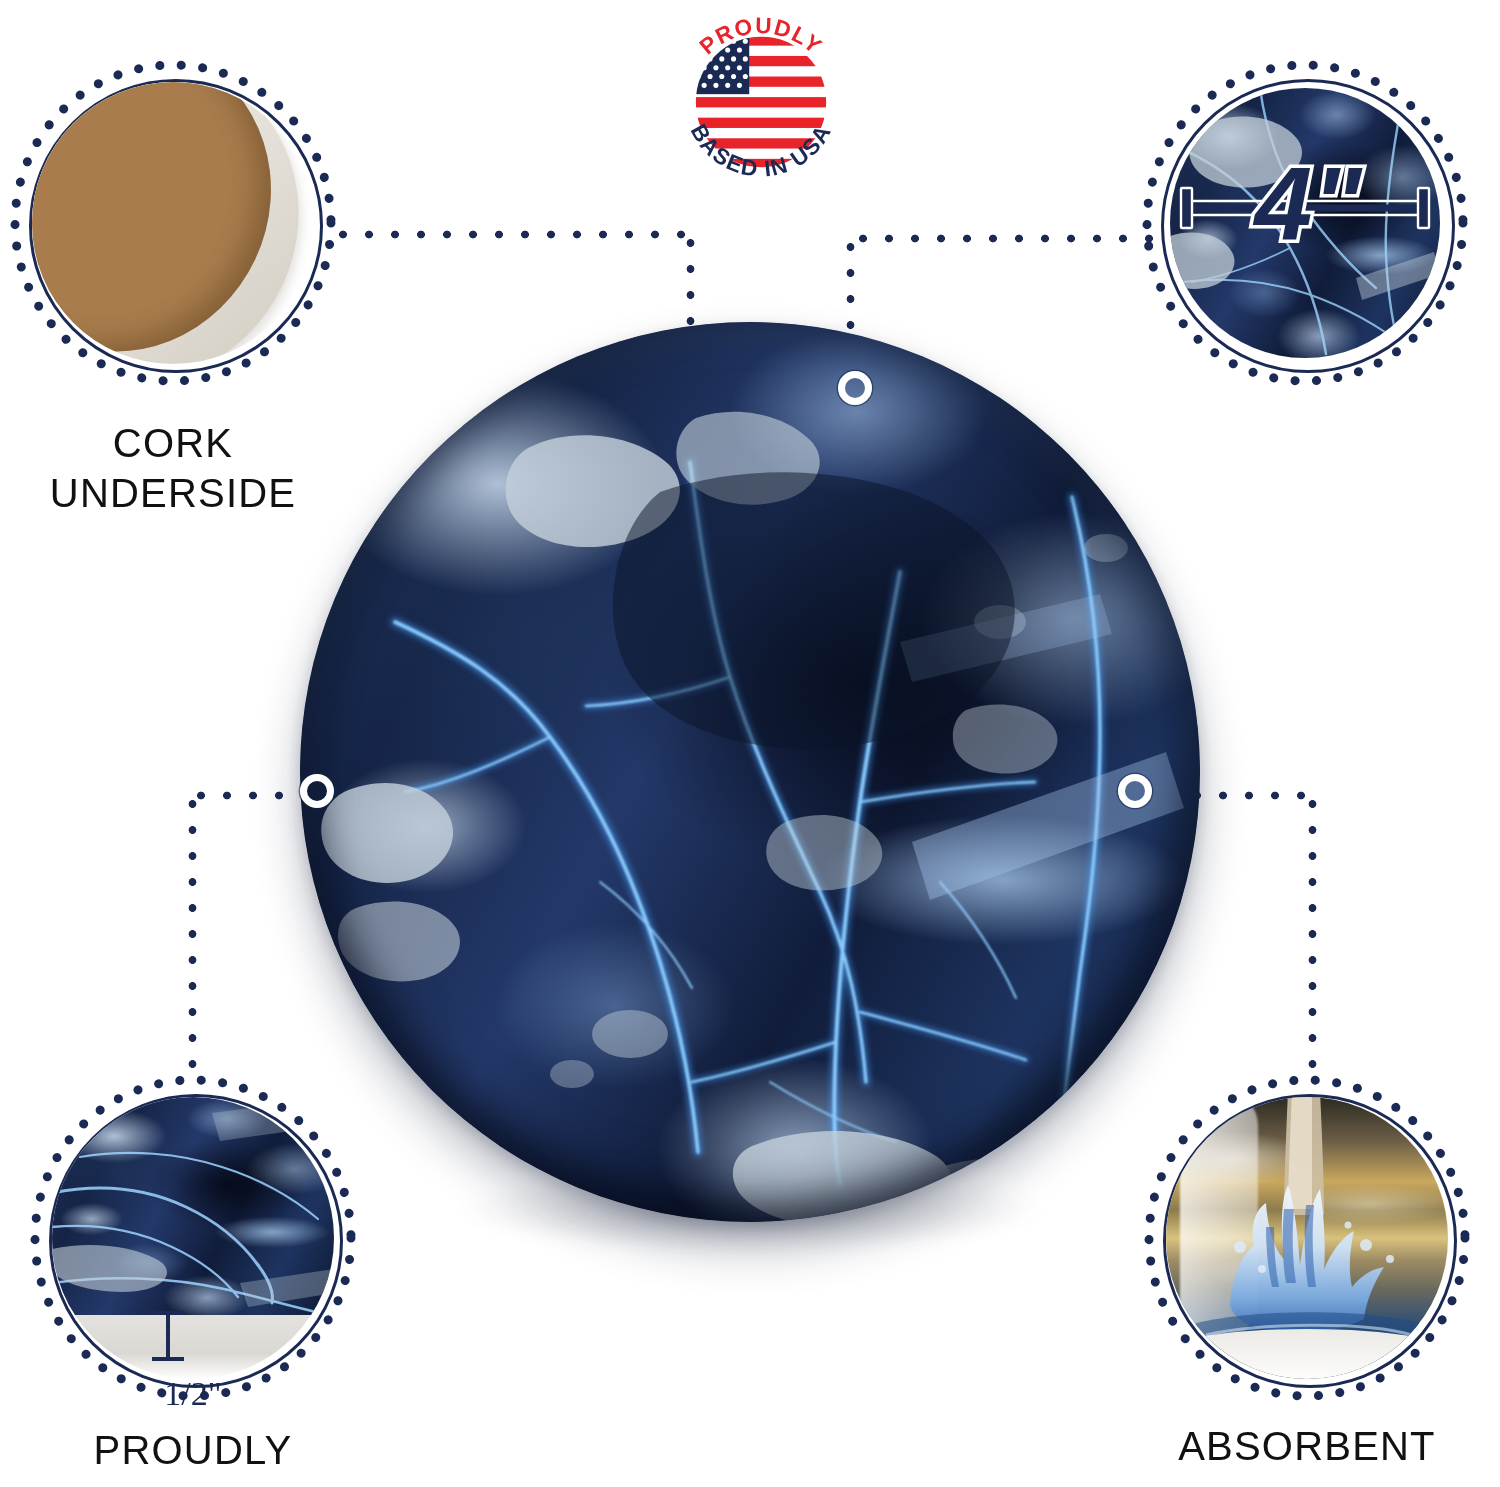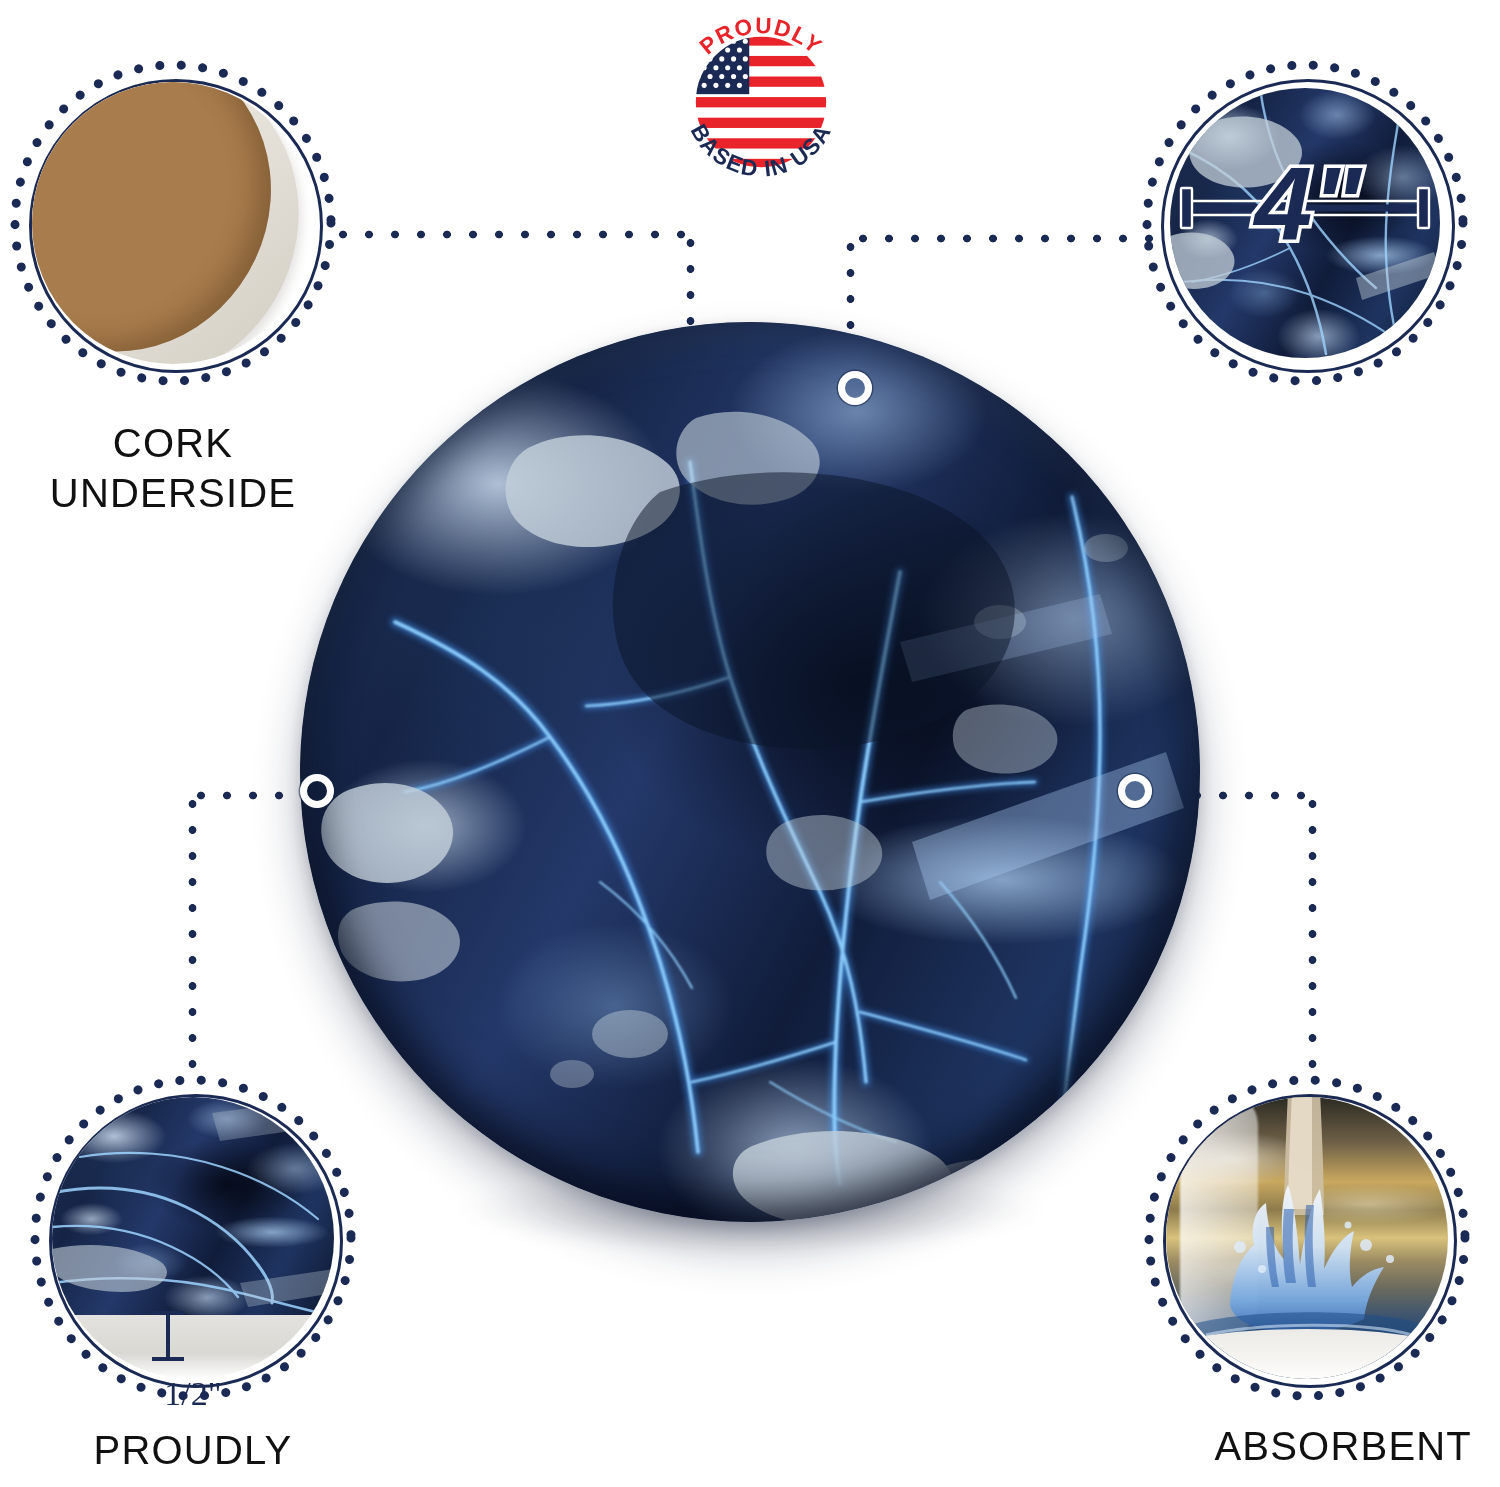--- a/index.html
+++ b/index.html
@@ -431,16 +431,16 @@
           <circle cx="74" cy="150" r="6"></circle>
           <circle cx="96" cy="172" r="4"></circle>
           <circle cx="200" cy="148" r="6"></circle>
           <circle cx="224" cy="162" r="4"></circle>
           <circle cx="182" cy="128" r="3.5"></circle>
         </g>
       </svg>
 
       <div class="abs" style="left:-10px;bottom:-6px;width:302px;height:56px;background:linear-gradient(180deg,#eceae6 0%,#f6f5f2 55%,#ffffff 100%);border-radius:50% 50% 0 0 / 26px 26px 0 0;"></div>
     </div>
-    <div class="callout-label" style="top:348px;text-align:right;">ABSORBENT</div>
+    <div class="callout-label" style="top:348px;">ABSORBENT</div>
   </div>
 
 </div>
 
 </body></html>

